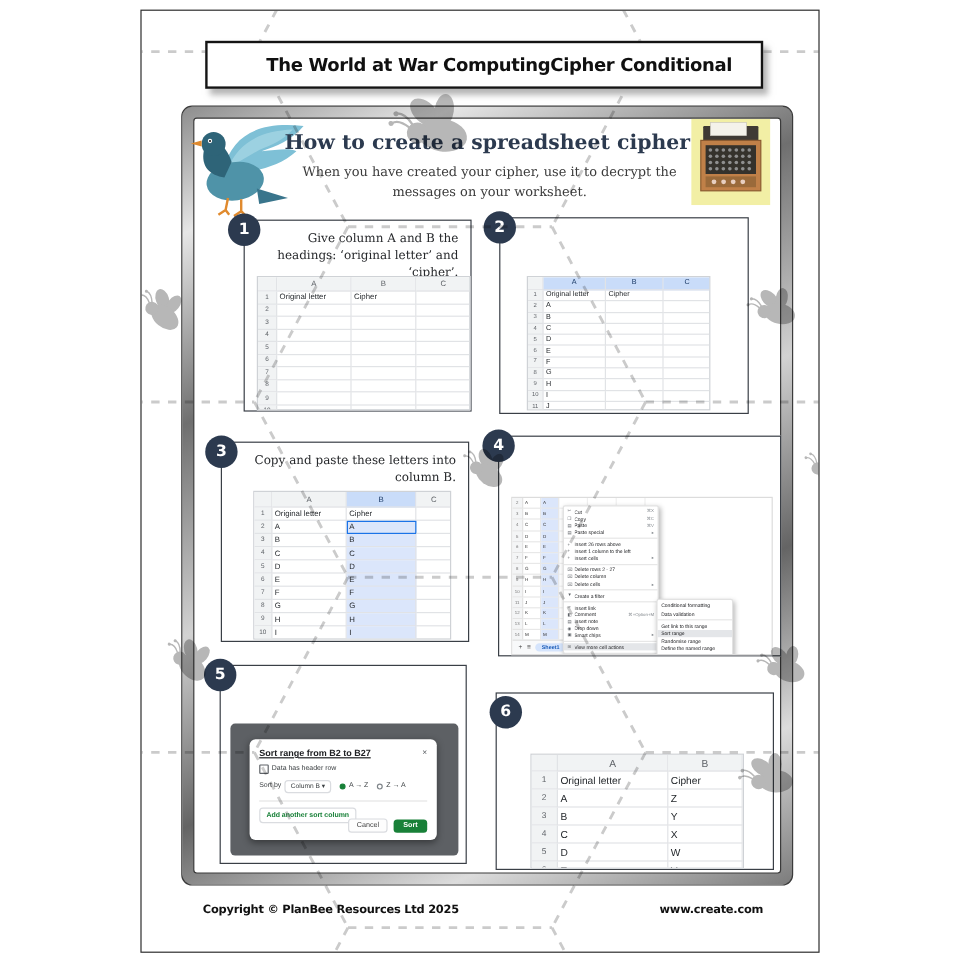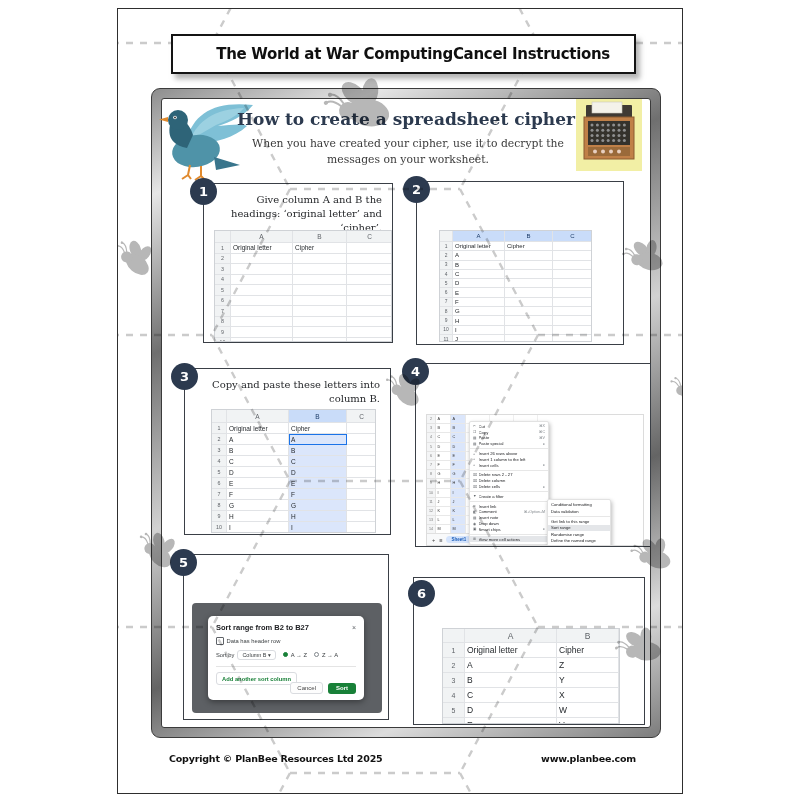--- a/index.html
+++ b/index.html
@@ -49,21 +49,21 @@
   .msc{color:#80868b;font-size:3.6px;margin-left:2px;}
   .mhl{background:var(--hl);}
   .mdiv{border-top:1px solid #e7e7e7;margin:1.5px 0;}
   .tabbar{position:absolute;left:0;bottom:0;width:122px;height:12px;background:#f8f9fa;border-top:1px solid #e0e0e0;display:flex;align-items:center;gap:4px;padding-left:5px;box-sizing:border-box;z-index:2;}
   .tbplus,.tbmenu{font-size:5.5px;color:#444;}
   .tbchip{background:#d5e4fc;color:#1a5cb8;font:bold 4.5px "Liberation Sans",sans-serif;border-radius:5px;padding:1px 5px;}
   
   .shot5{position:absolute;left:8px;top:48px;width:190px;height:110px;background:#5d6064;border-radius:4px;z-index:11;font-family:"Liberation Sans",sans-serif;}
   .dlg{position:absolute;left:16px;top:13px;width:156px;height:84px;background:#fff;border-radius:5px;box-shadow:0 2px 6px rgba(0,0,0,.4);padding:7px 8px;box-sizing:border-box;}
   .dlgtop{display:flex;justify-content:space-between;align-items:center;}
-  .dlgtitle{font:bold 7.5px "Liberation Sans",sans-serif;color:#202124;}
+  .dlgtitle{font:bold 7.5px "Liberation Sans",sans-serif;color:#202124;text-decoration:underline;}
   .dlgx{font-size:7px;color:#5f6368;}
   .dlgrow{display:flex;align-items:center;gap:3px;margin-top:5px;}
   .cb{width:5.5px;height:5.5px;border:1px solid #5f6368;border-radius:1px;flex:0 0 5.5px;}
   .cblb,.sblb,.rlb{font-size:5.8px;color:#3c4043;}
   .chip{font-size:5.5px;color:#3c4043;border:1px solid #dadce0;border-radius:3px;padding:1px 4px;}
   .radio{width:5px;height:5px;border:1px solid #80868b;border-radius:50%;flex:0 0 5px;margin-left:4px;box-sizing:border-box;}
   .radio.sel{background:var(--green);border-color:var(--green);}
   .dlgdiv{border-top:1px solid #e4e4e4;margin-top:6px;}
   .addbtn{display:inline-block;margin-top:5px;font:bold 5.8px "Liberation Sans",sans-serif;color:var(--green);border:1px solid #dadce0;border-radius:3px;padding:2.5px 5px;}
   .dlgbtns{position:absolute;right:8px;bottom:6px;display:flex;gap:5px;align-items:center;}
@@ -74,21 +74,21 @@
   .footer span{font:bold 9.5px "DejaVu Sans",sans-serif;color:#111;letter-spacing:-.2px;}
 </style>
 </head>
 <body>
 
 <div class="canvas">
   <div class="page">
 
     <div class="header-bar">
       <span>The World at War Computing</span>
-      <span>Cancel Instructions</span>
+      <span>Cipher Conditional</span>
     </div>
 
     <div class="frame">
         <div class="frame-inner"></div>
       </div>
 
     <svg class="pigeon" viewBox="0 0 100 88">
       <path d="M30,46 C38,18 58,6 97,10 C87,22 74,27 62,31 C75,30 85,28 91,31 C78,43 60,47 44,49 Z" fill="#7ec0d6"></path>
       <path d="M34,45 C42,26 58,14 88,13 C80,22 70,26 60,30 Z" fill="#a9d8e6" opacity=".7"></path>
       <ellipse cx="40" cy="56" rx="24" ry="16" fill="#4f93a8" transform="rotate(-8 40 56)"></ellipse>
@@ -678,21 +678,21 @@
           <div class="srow" style="height: 15px;">
             <div class="sc srn" style="flex: 0 0 22px; max-width: 22px;">6</div>
             <div class="sc sdc" style="flex: 0 0 92px; max-width: 92px;">E</div>
             <div class="sc sdc" style="flex: 0 0 62px; max-width: 62px;">V</div>
           </div>
         </div>
     </div>
 
     <div class="footer">
       <span>Copyright © PlanBee Resources Ltd 2025</span>
-      <span>www.planbee.com</span>
+      <span>www.create.com</span>
     </div>
 
     <svg id="decor">
       <defs>
         <g id="bee">
           <ellipse cx="-3" cy="-11" rx="5.5" ry="9" transform="rotate(-30 -3 -11)"></ellipse>
           <ellipse cx="7" cy="-9" rx="5" ry="8.5" transform="rotate(25 7 -9)"></ellipse>
           <ellipse cx="2" cy="3" rx="13" ry="8.5" transform="rotate(28 2 3)"></ellipse>
           <circle cx="-10" cy="-2" r="5.5"></circle>
           <path class="ant" d="M-13,-6 Q-17,-12 -21,-11" fill="none" stroke-width="1.2" stroke="#b7b7b7"></path>

